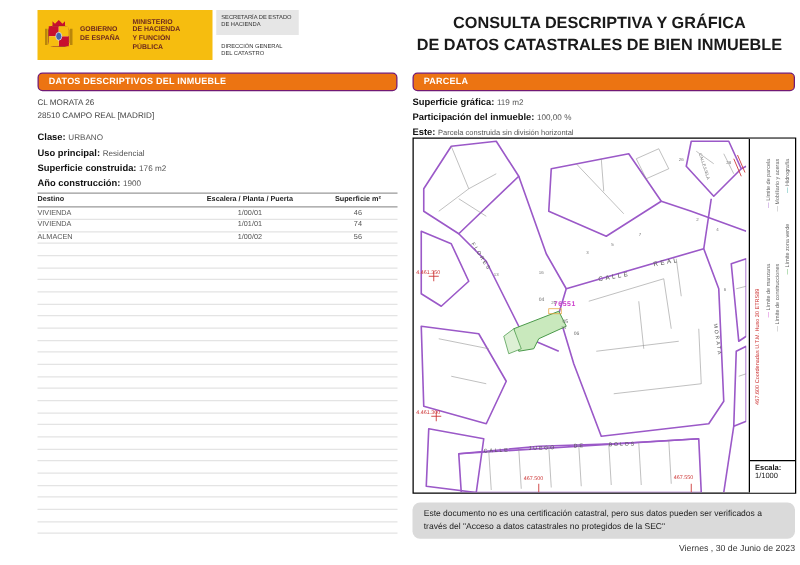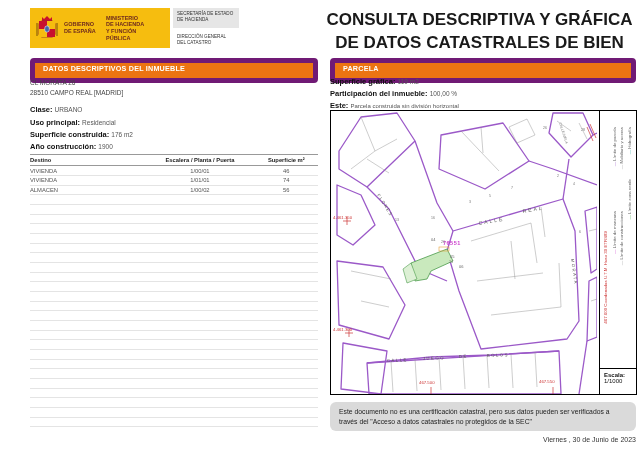--- a/index.html
+++ b/index.html
@@ -13,27 +13,27 @@
   .logo-gob{font-size:5.5px;font-weight:bold;color:#6E2A1E;line-height:1.2;
             margin-left:5px;white-space:pre-line;width:36px;}
   .logo-min{font-size:5.5px;font-weight:bold;color:#6E2A1E;line-height:1.2;
             margin-left:6px;white-space:pre-line;width:56px;}
   .secretaria{position:absolute;left:173px;top:8px;width:66px;height:20px;
               background:#E6E6E6;font-size:4.6px;color:#333;padding:3px 4px;
               box-sizing:border-box;white-space:pre-line;line-height:1.3;}
   .direccion{position:absolute;left:173px;top:31px;width:66px;font-size:4.6px;
              color:#333;padding:3px 4px;box-sizing:border-box;white-space:pre-line;line-height:1.3;}
   .title-wrap{position:absolute;left:322px;top:9px;width:315px;text-align:center;}
-  .title-l{font-size:17px;font-weight:bold;color:#1a1a1a;line-height:1.35;}
+  .title-l{font-size:13px;font-weight:bold;color:#1a1a1a;line-height:1.35;}
   .ref-line{margin-top:5px;font-size:8px;color:#1a1a1a;}
   .ref-line b{margin-right:6px;}
 
   
-  .section-bar{position:absolute;top:58px;height:25px;background:#EC7412;
-               border:5px solid #701a75;border-radius:4px;color:#fff;
+  .section-bar{position:absolute;top:58px;height:15px;background:#EC7412;
+               border:1px solid #701a75;border-radius:4px;color:#fff;
                font-size:7.2px;font-weight:bold;line-height:12px;
                padding-left:8px;box-sizing:border-box;letter-spacing:0.2px;}
   .bar-left{left:30px;width:288px;}
   .bar-right{left:330px;width:306px;}
 
   
   .left-panel{position:absolute;left:30px;top:78px;width:288px;}
   .loc-label{font-size:7.5px;font-weight:bold;margin-bottom:3px;}
   .addr{font-size:6.5px;color:#444;line-height:1.55;}
   .field{font-size:7.5px;margin-top:3.4px;}

